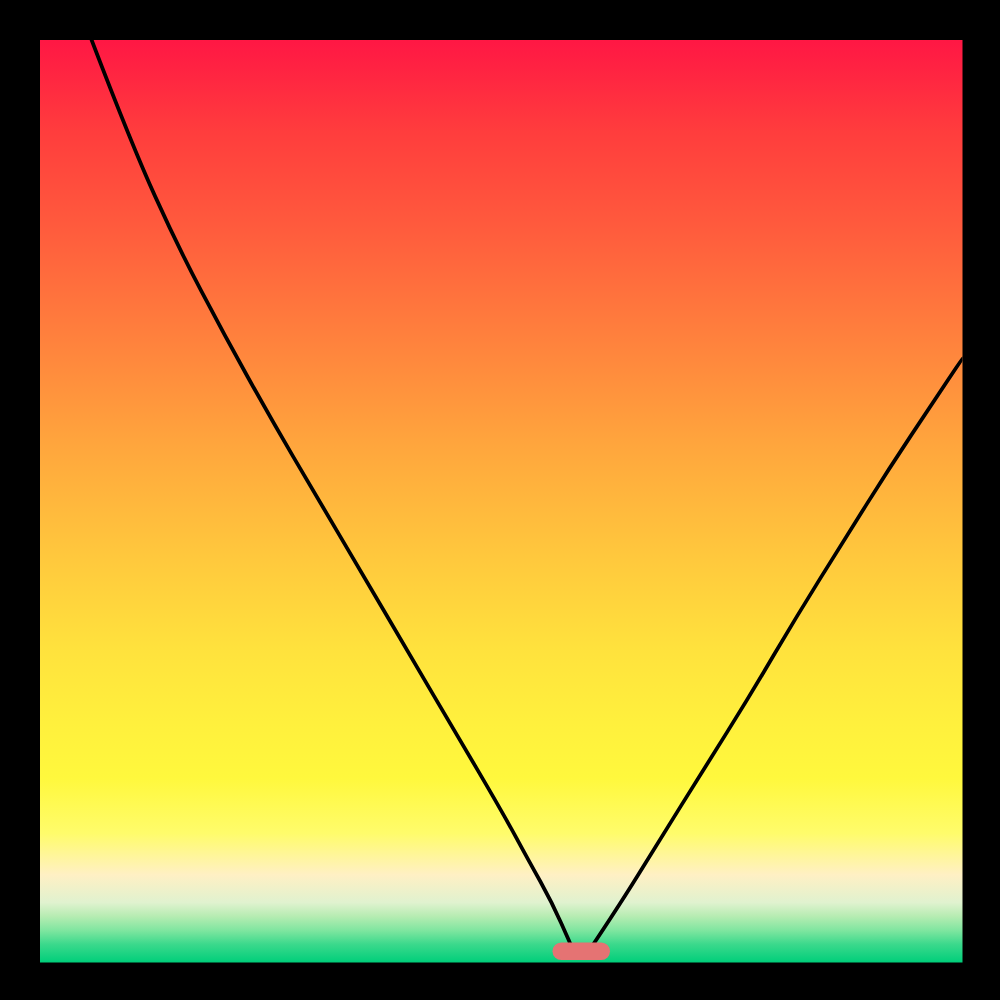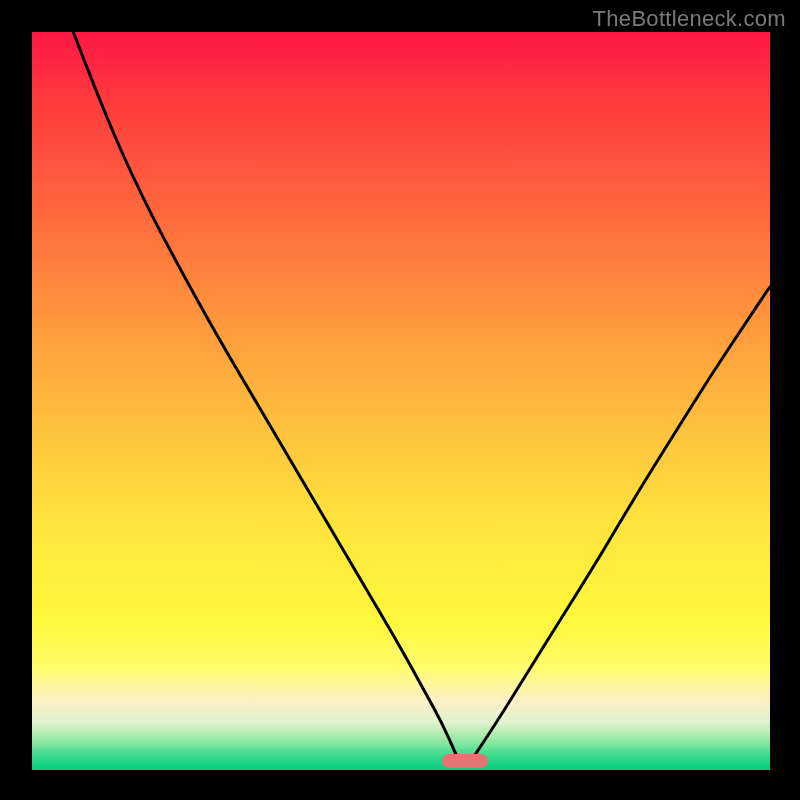--- a/index.html
+++ b/index.html
@@ -73,14 +73,13 @@
 <body>
 
 <div class="frame">
   <div class="plot-area">
     <svg class="overlay" viewBox="0 0 738 738" preserveAspectRatio="none">
       <path fill="none" stroke="#000000" stroke-width="3" stroke-linecap="round" d="M41.3 0.0 Q73.8 84.9 92.3 125.5 Q110.7 166.1 129.2 201.1 Q147.6 236.2 166.1 269.4 Q184.5 302.6 202.9 333.9 Q221.4 365.3 239.9 396.7 Q258.3 428.0 276.8 459.4 Q295.2 490.8 313.6 522.1 Q332.1 553.5 350.6 584.9 Q369.0 616.2 380.1 636.5 Q391.1 656.8 400.4 673.4 Q409.6 690.0 417.0 706.6 T424.3 723.2"></path>
       <path fill="none" stroke="#000000" stroke-width="3" stroke-linecap="round" d="M442.8 723.2 Q464.9 690.0 479.7 666.0 Q494.5 642.1 512.9 612.5 Q531.4 583.0 549.8 553.5 Q568.3 524.0 586.7 492.6 Q605.2 461.3 623.6 431.7 Q642.1 402.2 660.5 372.7 Q679.0 343.2 697.4 315.5 Q715.9 287.8 726.9 271.2 T738.0 254.6"></path>
     </svg>
     <div class="marker" style="left: 433.206px; top: 729.144px; background: rgb(229, 115, 115);"></div>
   </div>
-  <div class="watermark">TheBottleneck.com</div>
 </div>
 
 </body></html>

